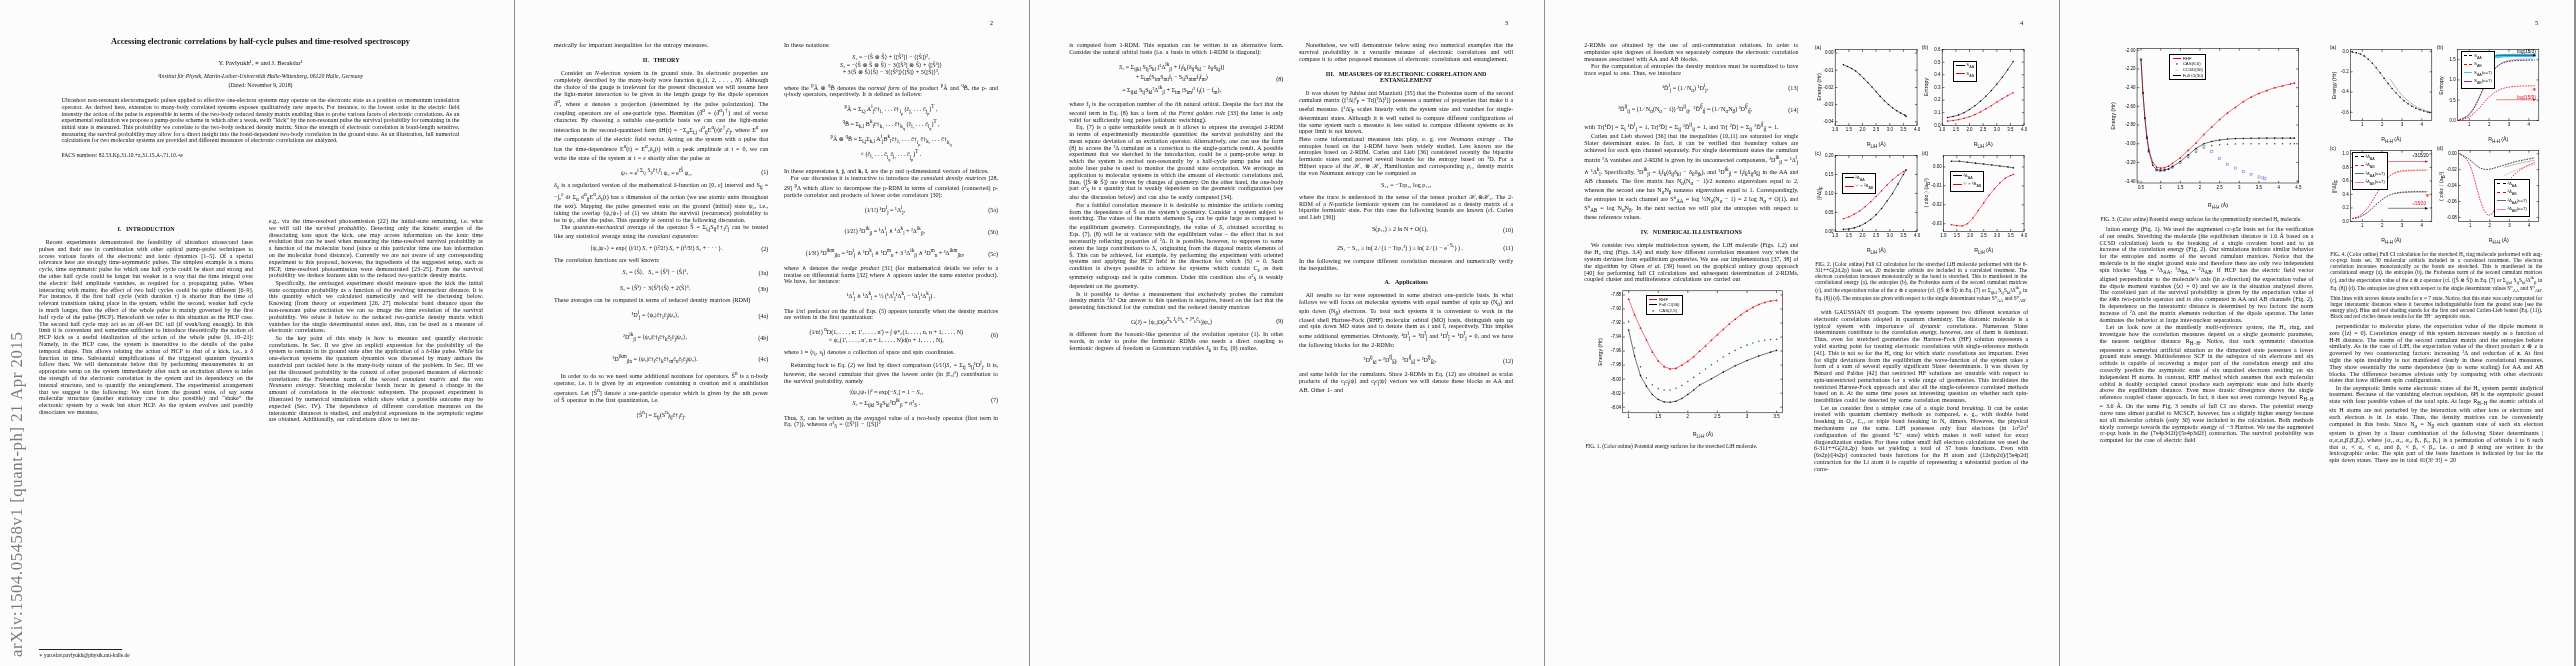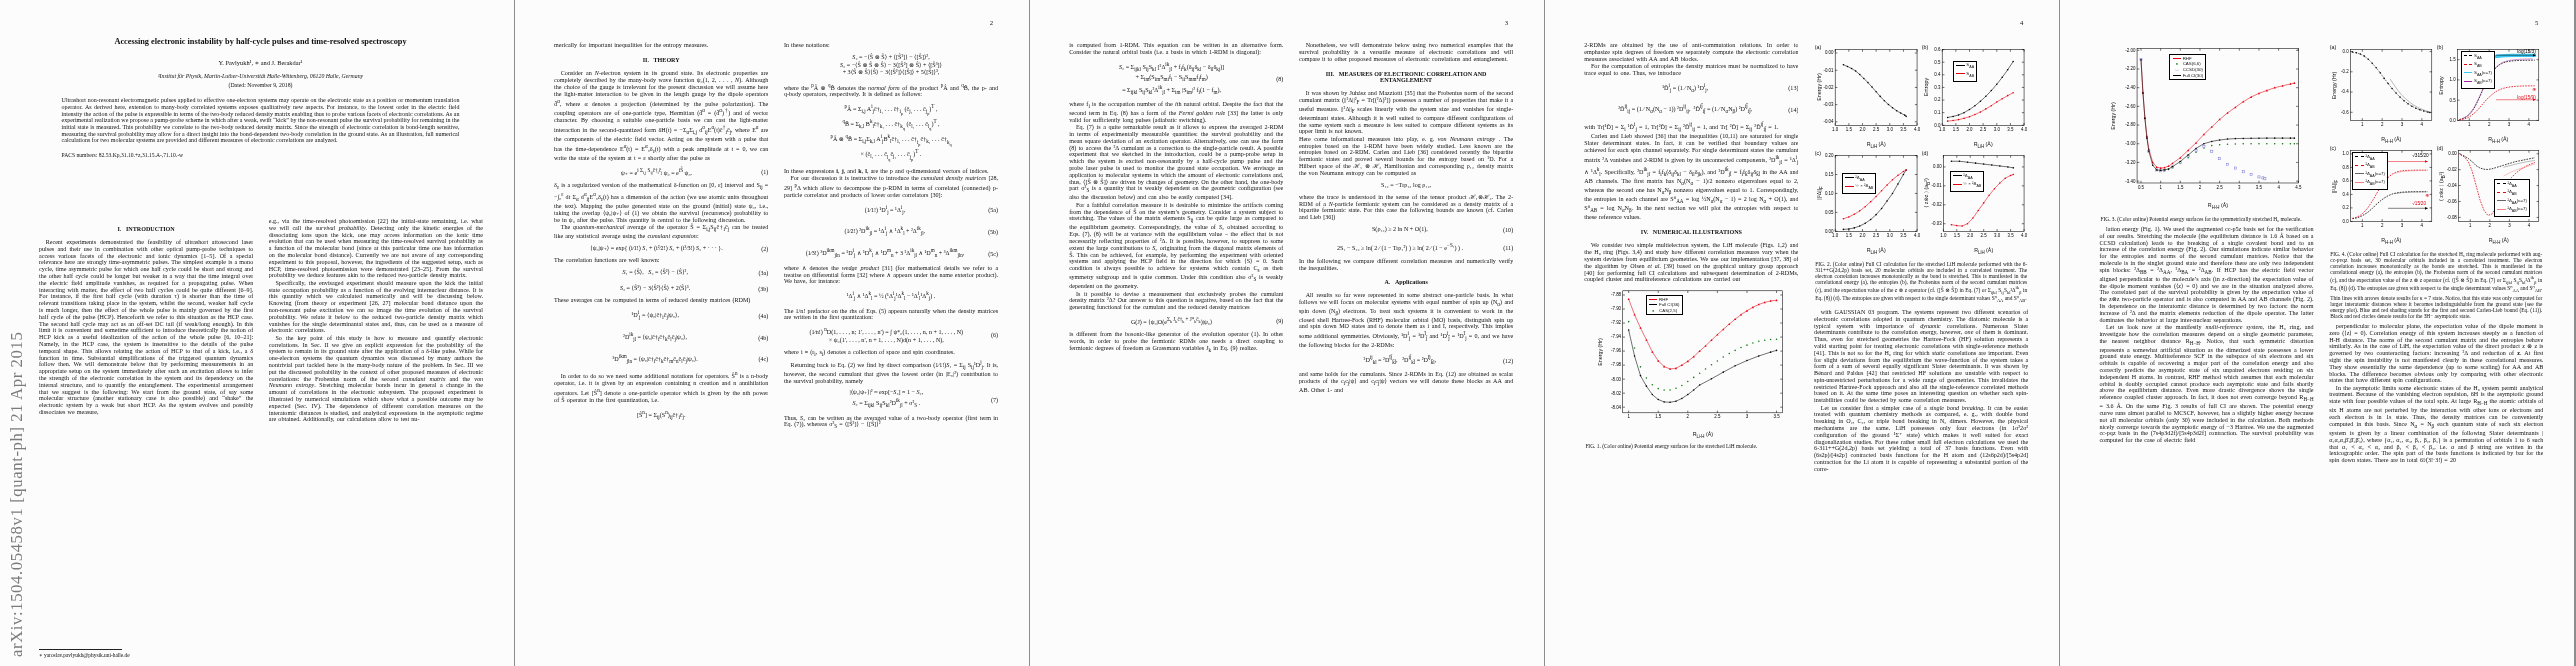--- a/index.html
+++ b/index.html
@@ -43,21 +43,21 @@
 .ptag{position:absolute;font-size:5.3px;font-family:"Liberation Sans",sans-serif;}
 </style>
 </head>
 <body>
 
 <div class="canvas">
 
   <div class="page" id="page1">
     <div class="arxiv">arXiv:1504.05458v1  [quant-ph]  21 Apr 2015</div>
     <div class="p1head">
-      <div class="title">Accessing electronic instability by half-cycle pulses and time-resolved spectroscopy</div>
+      <div class="title">Accessing electronic correlations by half-cycle pulses and time-resolved spectroscopy</div>
       <div class="authors">Y. Pavlyukh¹, ∗ and J. Berakdar¹</div>
       <div class="affil">¹Institut für Physik, Martin-Luther-Universität Halle-Wittenberg, 06120 Halle, Germany</div>
       <div class="dated">(Dated: November 9, 2018)</div>
       <div class="abstract">Ultrashort non-resonant electromagnetic pulses applied to effective one-electron systems may operate on the electronic state as a position or momentum translation operator.  As derived here, extension to many-body correlated systems exposes qualitatively new aspects.  For instance, to the lowest order in the electric field intensity the action of the pulse is expressible in terms of the two-body reduced density matrix enabling thus to probe various facets of electronic correlations. As an experimental realization we propose a pump-probe scheme in which after a weak, swift “kick” by the non-resonant pulse the survival probability for remaining in the initial state is measured.  This probability we correlate to the two-body reduced density matrix.  Since the strength of electronic correlation is bond-length sensitive, measuring the survival probability may allow for a direct insight into the bond-dependent two-body correlation in the ground state. As an illustration, full numerical calculations for two molecular systems are provided and different measures of electronic correlations are analyzed.</div>
       <div class="pacs">PACS numbers: 82.53.Kp,31.10.+z,31.15.A-,71.10.-w</div>
     </div>
     <div class="cols">
       <div class="col" id="p1c0">
           <div class="h">I.&nbsp;&nbsp;&nbsp;INTRODUCTION</div>
           <div class="p">Recent experiments demonstrated the feasibility of ultrashort attosecond laser pulses and their use in combination with other optical pump-probe techniques to access various facets of the electronic and ionic dynamics [1–5]. Of a special relevance here are strongly time-asymmetric pulses. The simplest example is a mono cycle, time asymmetric pulse for which one half cycle could be short and strong and the other half cycle could be longer but weaker in a way that the time integral over the electric field amplitude vanishes, as required for a propagating pulse. When interacting with matter, the effect of two half cycles could be quite different [6–9].  For instance, if the first half cycle (with duration τ) is shorter than the time of relevant transitions taking place in the system, whilst the second, weaker half cycle is much longer, then the effect of the whole pulse is mainly governed by the first half cycle of the pulse (HCP). Henceforth we refer to this situation as the HCP case. The second half cycle may act as an off-set DC tail (if weak/long enough). In this limit it is convenient and sometime sufficient to introduce theoretically the notion of HCP kick as a useful idealization of the action of the whole pulse [6, 10–21]: Namely, in the HCP case, the system is insensitive to the details of the pulse temporal shape. This allows relating the action of HCP to that of a kick, i.e., a δ function in time. Substantial simplifications of the triggered quantum dynamics follow then.  We will demonstrate below that by performing measurements in an appropriate setup on the system immediately after such an excitation allows to infer the strength of the electronic correlation in the system and its dependency on the internal structure, and to quantify the entanglement. The experimental arrangement that we suggest is the following: We start from the ground state, of say some molecular structure (another stationary case is also possible) and “shake” the electronic system by a weak but short HCP. As the system evolves and possibly dissociates we measure,</div>

